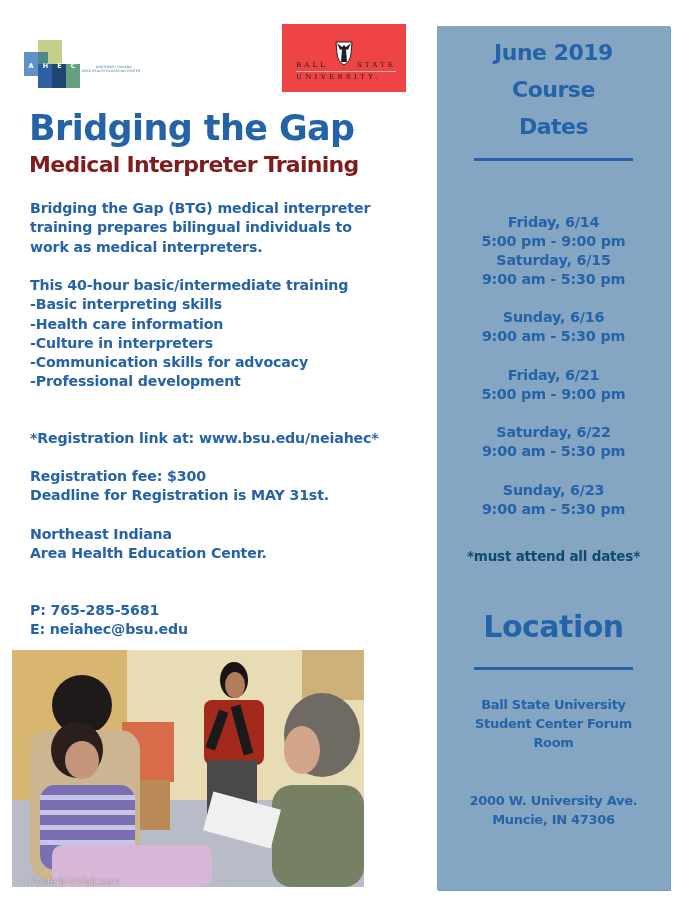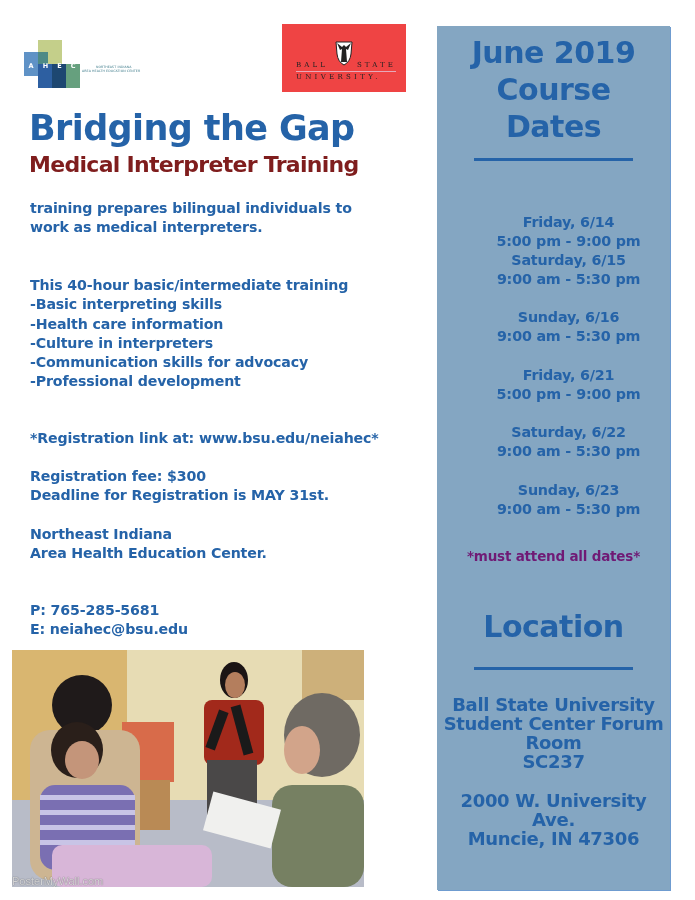--- a/index.html
+++ b/index.html
@@ -24,30 +24,30 @@
   
   .title { position: absolute; left: 29px; top: 108px; margin: 0; font-size: 35px; font-weight: bold; color: #2563a8; letter-spacing: -0.6px; white-space: nowrap; }
   .subtitle { position: absolute; left: 29px; top: 152px; margin: 0; font-size: 22px; font-weight: bold; color: #7f1d1d; letter-spacing: -0.7px; white-space: nowrap; }
 
   
   .body-block { position: absolute; left: 30px; font-size: 14.2px; font-weight: bold; color: #2563a8; line-height: 19.3px; letter-spacing: -0.15px; white-space: nowrap; }
   .body-block p { margin: 0; }
 
   
   .photo { position: absolute; left: 12px; top: 650px; width: 352px; height: 237px; overflow: hidden; background: #d9c69a; }
-  .watermark { position: absolute; left: 0px; bottom: 0px; font-family: "Liberation Sans", sans-serif; font-size: 11px; color: rgba(255,255,255,0.75); text-shadow: 0 0 1px rgba(0,0,0,0.7); }
+  .watermark { position: absolute; left: 0px; bottom: 0px; font-family: "Liberation Sans", sans-serif; font-size: 11px; color: rgba(255,255,255,0.75); text-shadow: 0 0 1px rgba(0,0,0,0.7); padding-left: 16px; }
 
   
   .panel { position: absolute; left: 437px; top: 26px; width: 233px; height: 864px; background: #84a6c2; box-shadow: 1px 1px 0 #6f9cd0; }
-  .panel-title { position: absolute; left: 0; width: 233px; top: 8px; text-align: center; margin: 0; font-size: 30px; line-height: 37px; font-weight: bold; color: #2563a8; letter-spacing: -0.5px; }
+  .panel-title { position: absolute; left: 0; width: 233px; top: 8px; text-align: center; margin: 0; font-size: 22px; line-height: 37px; font-weight: bold; color: #2563a8; letter-spacing: -0.5px; }
   .divider { position: absolute; left: 37px; width: 159px; height: 3px; background: #2563a8; }
-  .date-item { position: absolute; left: 0; width: 233px; text-align: center; font-size: 14.3px; font-weight: bold; color: #2563a8; line-height: 19px; letter-spacing: -0.2px; padding-left: 15px; }
-  .note { position: absolute; left: 0; width: 233px; top: 522px; text-align: center; font-size: 13.5px; font-weight: bold; color: #701a75; letter-spacing: -0.2px; }
+  .date-item { position: absolute; left: 0; width: 233px; text-align: center; font-size: 14.3px; font-weight: bold; color: #2563a8; line-height: 19px; letter-spacing: -0.2px; }
+  .note { position: absolute; left: 0; width: 233px; top: 522px; text-align: center; font-size: 13.5px; font-weight: bold; color: #0c4a6e; letter-spacing: -0.2px; }
   .loc-title { position: absolute; left: 0; width: 233px; top: 583px; text-align: center; margin: 0; font-size: 30px; font-weight: bold; color: #2563a8; letter-spacing: -0.5px; }
-  .loc-text { position: absolute; left: 0; width: 233px; text-align: center; font-size: 18px; font-weight: bold; color: #2563a8; line-height: 19px; letter-spacing: -0.3px; }
+  .loc-text { position: absolute; left: 0; width: 233px; text-align: center; font-size: 13px; font-weight: bold; color: #2563a8; line-height: 19px; letter-spacing: -0.3px; }
 </style>
 </head>
 <body>
 
 <div class="ahec-logo">
   <div class="ahec-block" style="left:14px;top:0;width:24px;height:48px;background:#c4cf8a;"></div>
   <div class="ahec-block" style="left:0;top:12px;width:24px;height:24px;background:#5f92c6;"></div>
   <div class="ahec-block" style="left:14px;top:12px;width:10px;height:24px;background:#4d8a86;"></div>
   <div class="ahec-block" style="left:14px;top:24px;width:14px;height:24px;background:#2d5fa1;"></div>
   <div class="ahec-block" style="left:28px;top:24px;width:14px;height:24px;background:#1d4771;"></div>
@@ -74,20 +74,21 @@
     <span>STATE</span>
   </div>
   <div class="bsu-rule"></div>
   <div class="bsu-row2">UNIVERSITY.</div>
 </div>
 
 <h1 class="title">Bridging the Gap</h1>
 <h2 class="subtitle">Medical Interpreter Training</h2>
 
 <div class="body-block" style="top:199px;">
+  <p>Bridging the Gap (BTG) medical interpreter</p>
   <p>training prepares bilingual individuals to</p>
   <p>work as medical interpreters.</p>
 </div>
 
 <div class="body-block" style="top:276px;">
   <p>This 40-hour basic/intermediate training</p>
   <p>-Basic interpreting skills</p>
   <p>-Health care information</p>
   <p>-Culture in interpreters</p>
   <p>-Communication skills for advocacy</p>
@@ -184,19 +185,18 @@
 
   <div class="note">*must attend all dates*</div>
 
   <div class="loc-title">Location</div>
   <div class="divider" style="top:641px;"></div>
 
   <div class="loc-text" style="top:669px;">
     <div>Ball State University</div>
     <div>Student Center Forum</div>
     <div>Room</div>
-    <div>SC237</div>
   </div>
   <div class="loc-text" style="top:765px;">
     <div>2000 W. University Ave.</div>
     <div>Muncie, IN 47306</div>
   </div>
 </div>
 
 </body></html>

